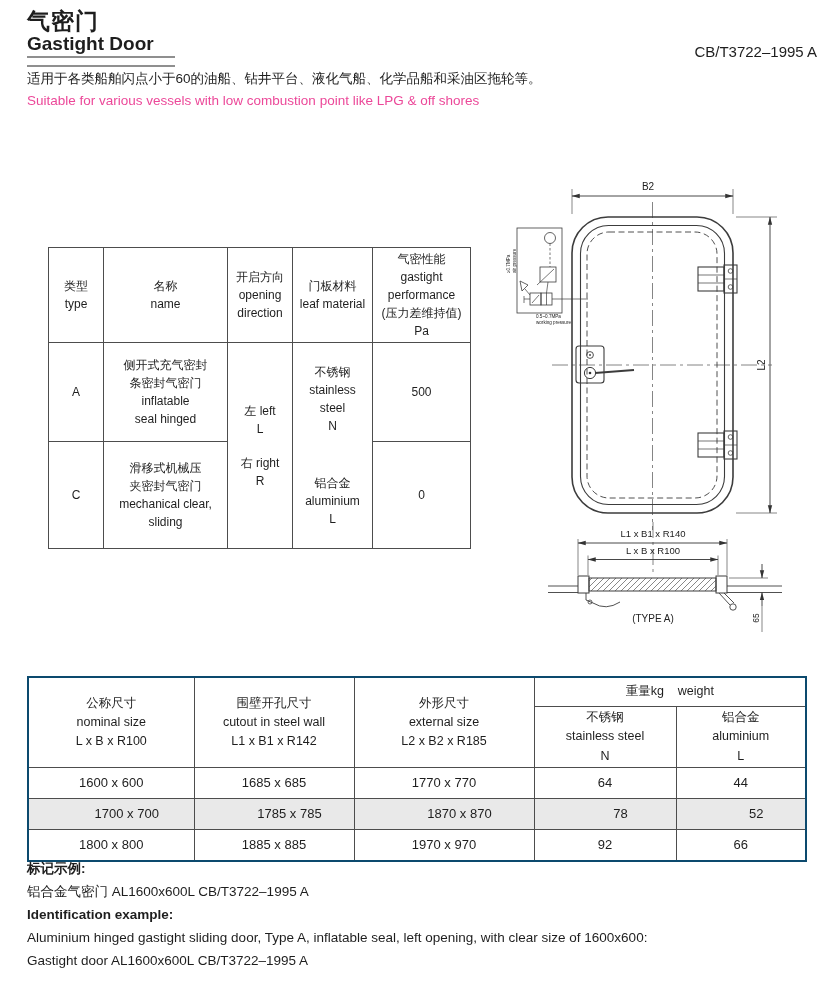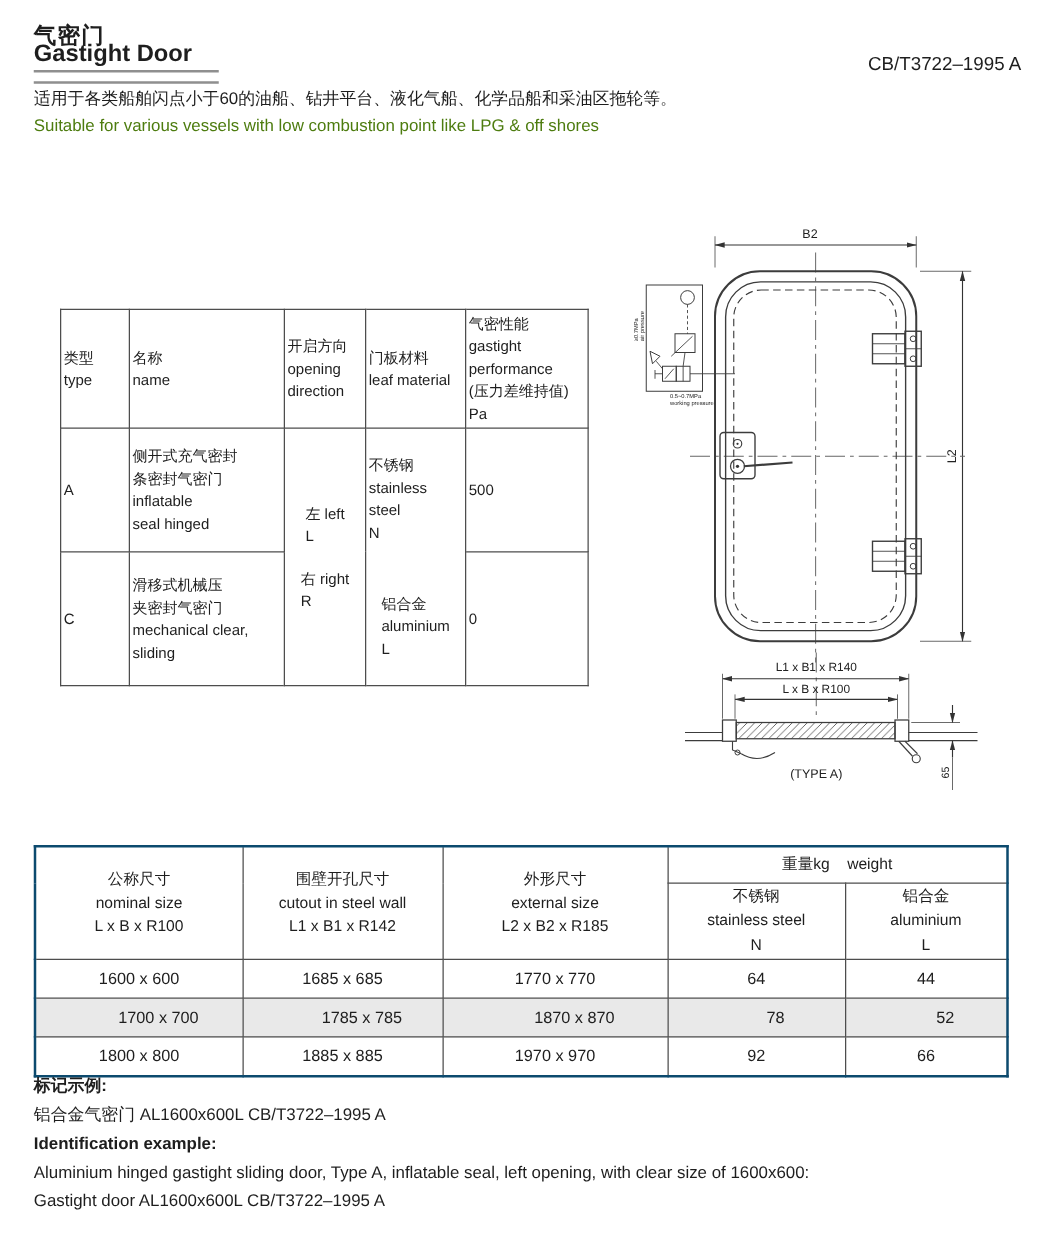--- a/index.html
+++ b/index.html
@@ -1,28 +1,28 @@
 <!DOCTYPE html>
 <html><head>
 <meta charset="utf-8">
 <style>
   html,body{margin:0;padding:0;background:#ffffff;}
   .page{position:relative;width:830px;height:1000px;background:#fff;overflow:hidden;
         font-family:"Liberation Sans","DejaVu Sans",sans-serif;color:#1e1e1e;}
   
-  .title-cn{position:absolute;left:27px;top:16px;font-size:18px;font-weight:bold;letter-spacing:1px;}
+  .title-cn{position:absolute;left:27px;top:6px;font-size:23px;font-weight:bold;letter-spacing:1px;}
   .title-en{position:absolute;left:27px;top:33px;font-size:19px;font-weight:bold;}
   .title-underline{position:absolute;left:27px;top:56px;width:148px;height:7px;
         border-top:2.5px solid #8f8f8f;border-bottom:2.5px solid #8f8f8f;}
   .standard-code{position:absolute;right:13px;top:43px;font-size:15px;}
   .desc-cn{position:absolute;left:27px;top:70px;font-size:13.5px;}
-  .desc-en{position:absolute;left:27px;top:93px;font-size:13.5px;color:#4d7c0f;}
+  .desc-en{position:absolute;left:27px;top:93px;font-size:13.5px;color:#ec4899;}
   
   .spec-table{position:absolute;left:48px;top:247px;border-collapse:collapse;table-layout:fixed;}
-  .spec-table td{border:1px solid #4d4d4d;text-align:left;vertical-align:middle;
+  .spec-table td{border:1px solid #4d4d4d;text-align:center;vertical-align:middle;
         font-size:12px;line-height:1.5;white-space:pre-line;padding:2px;}
   .spec-table tr.hdr td{height:86px;}
   .spec-table tr.rowA td{height:91px;}
   .spec-table tr.rowC td{height:99px;}
   .stack{display:flex;flex-direction:column;align-items:center;justify-content:center;height:100%;}
   .stack.opening{gap:16px;}
   .stack.material{gap:39px;}
   
   .size-table{position:absolute;left:27px;top:676px;border-collapse:collapse;table-layout:fixed;}
   .size-table td{border:1px solid #4d4d4d;text-align:center;vertical-align:middle;

